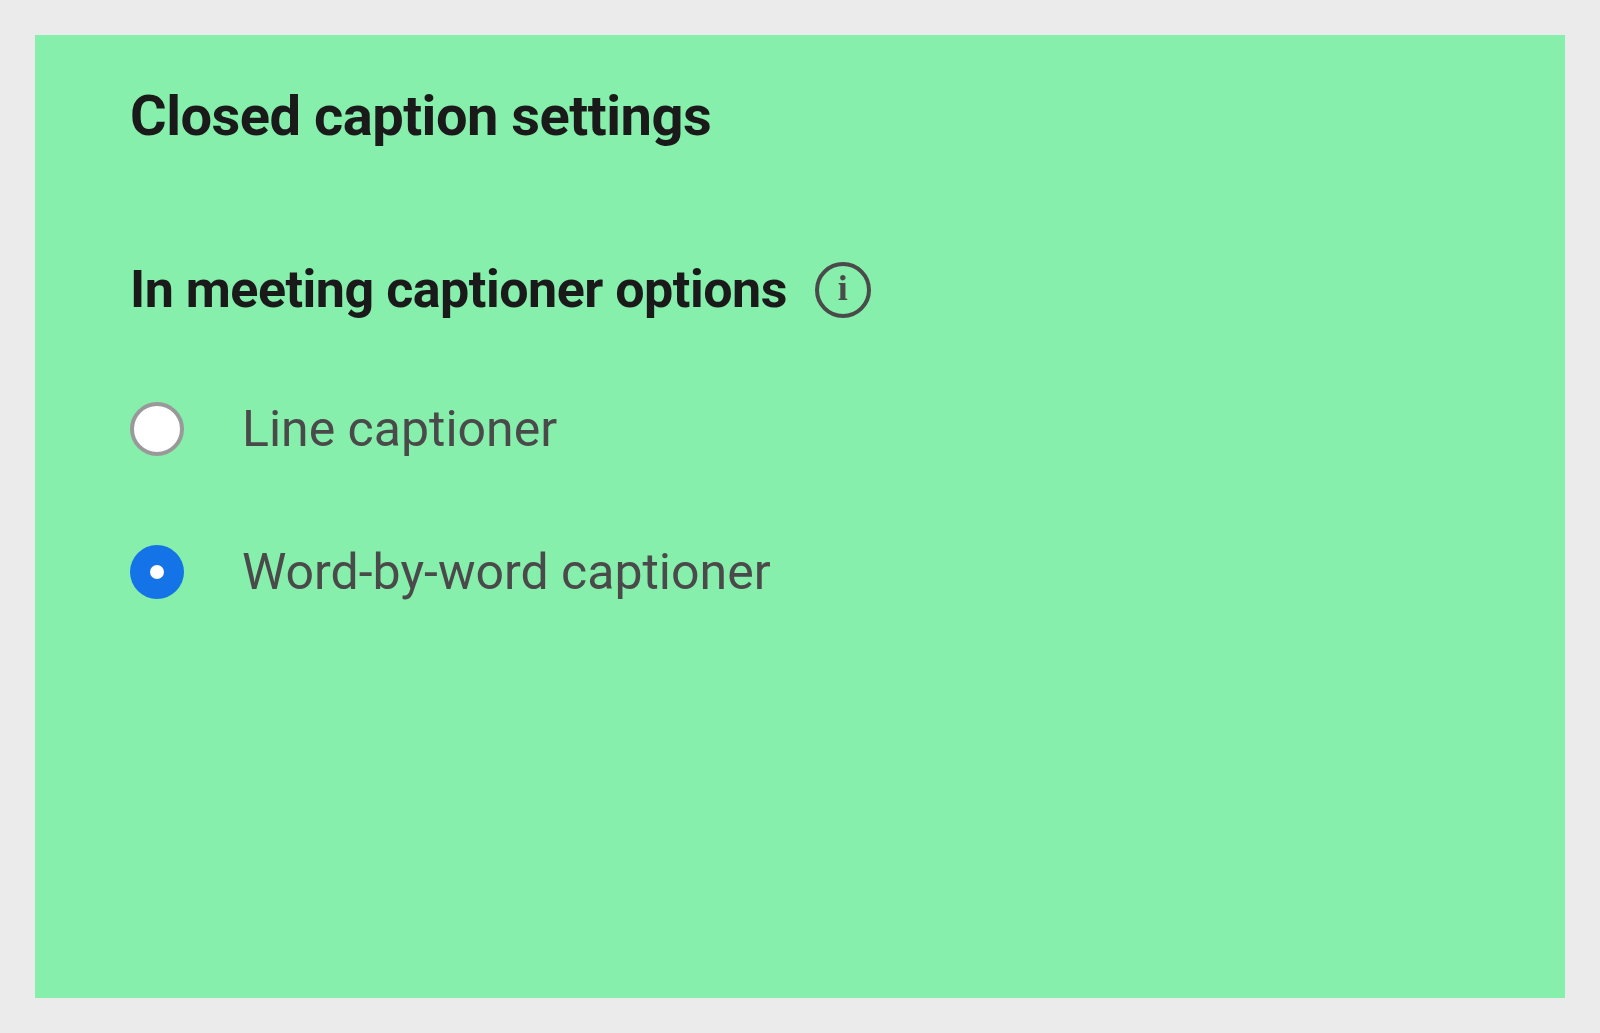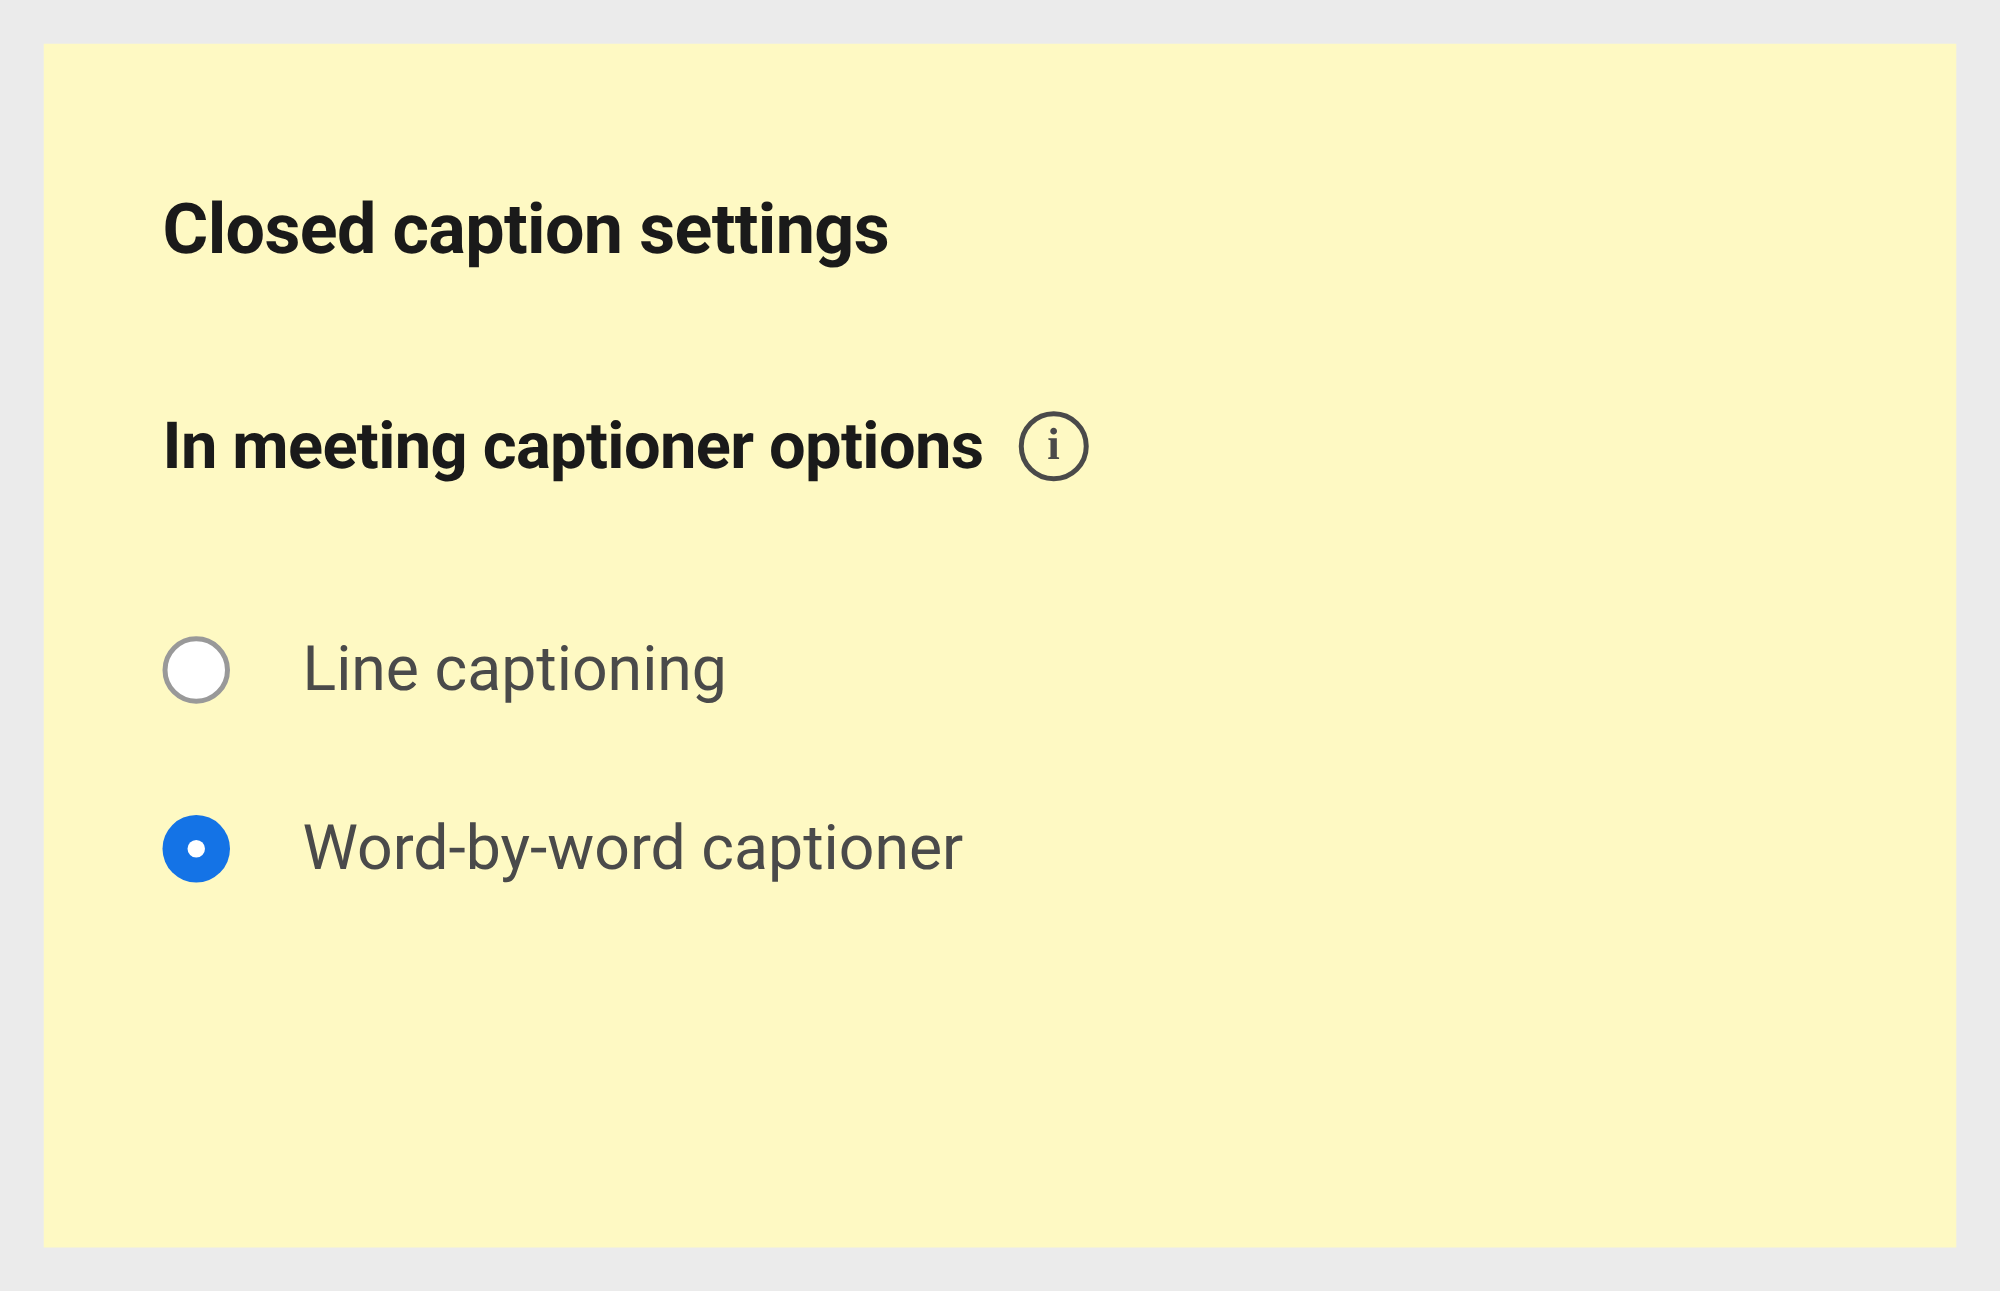--- a/index.html
+++ b/index.html
@@ -8,37 +8,37 @@
       padding: 0;
     }
     body {
       font-family: -apple-system, BlinkMacSystemFont, "Segoe UI", Roboto, Helvetica, Arial, sans-serif;
       background: #ebebeb;
       width: 1600px;
       height: 1033px;
       padding: 35px;
     }
     .panel {
-      background: #fef9c3;
+      background: #86efac;
       width: 100%;
       height: 100%;
-      padding: 115px 95px 60px 95px;
+      padding: 48px 95px 60px 95px;
     }
     .heading {
       font-size: 56px;
       font-weight: 700;
       color: #1a1a1a;
       margin-bottom: 110px;
       letter-spacing: -0.5px;
     }
     .subheading-row {
       display: flex;
       align-items: center;
       gap: 28px;
-      margin-bottom: 120px;
+      margin-bottom: 80px;
     }
     .subheading {
       font-size: 52px;
       font-weight: 700;
       color: #1a1a1a;
       letter-spacing: -0.5px;
     }
     .info-icon {
       width: 56px;
       height: 56px;
@@ -110,20 +110,20 @@
   <div class="subheading-row">
     <h2 class="subheading">In meeting captioner options</h2>
     <div class="info-icon" role="button" aria-label="More info">
       <span class="info-icon-glyph">i</span>
     </div>
   </div>
 
   <div class="radio-group" role="radiogroup">
     <div class="radio-row" role="radio" aria-checked="false">
       <div class="radio-button unselected"></div>
-      <span class="radio-label">Line captioning</span>
+      <span class="radio-label">Line captioner</span>
     </div>
     <div class="radio-row" role="radio" aria-checked="true">
       <div class="radio-button selected"></div>
       <span class="radio-label">Word-by-word captioner</span>
     </div>
   </div>
 </div>
 
 </body></html>

